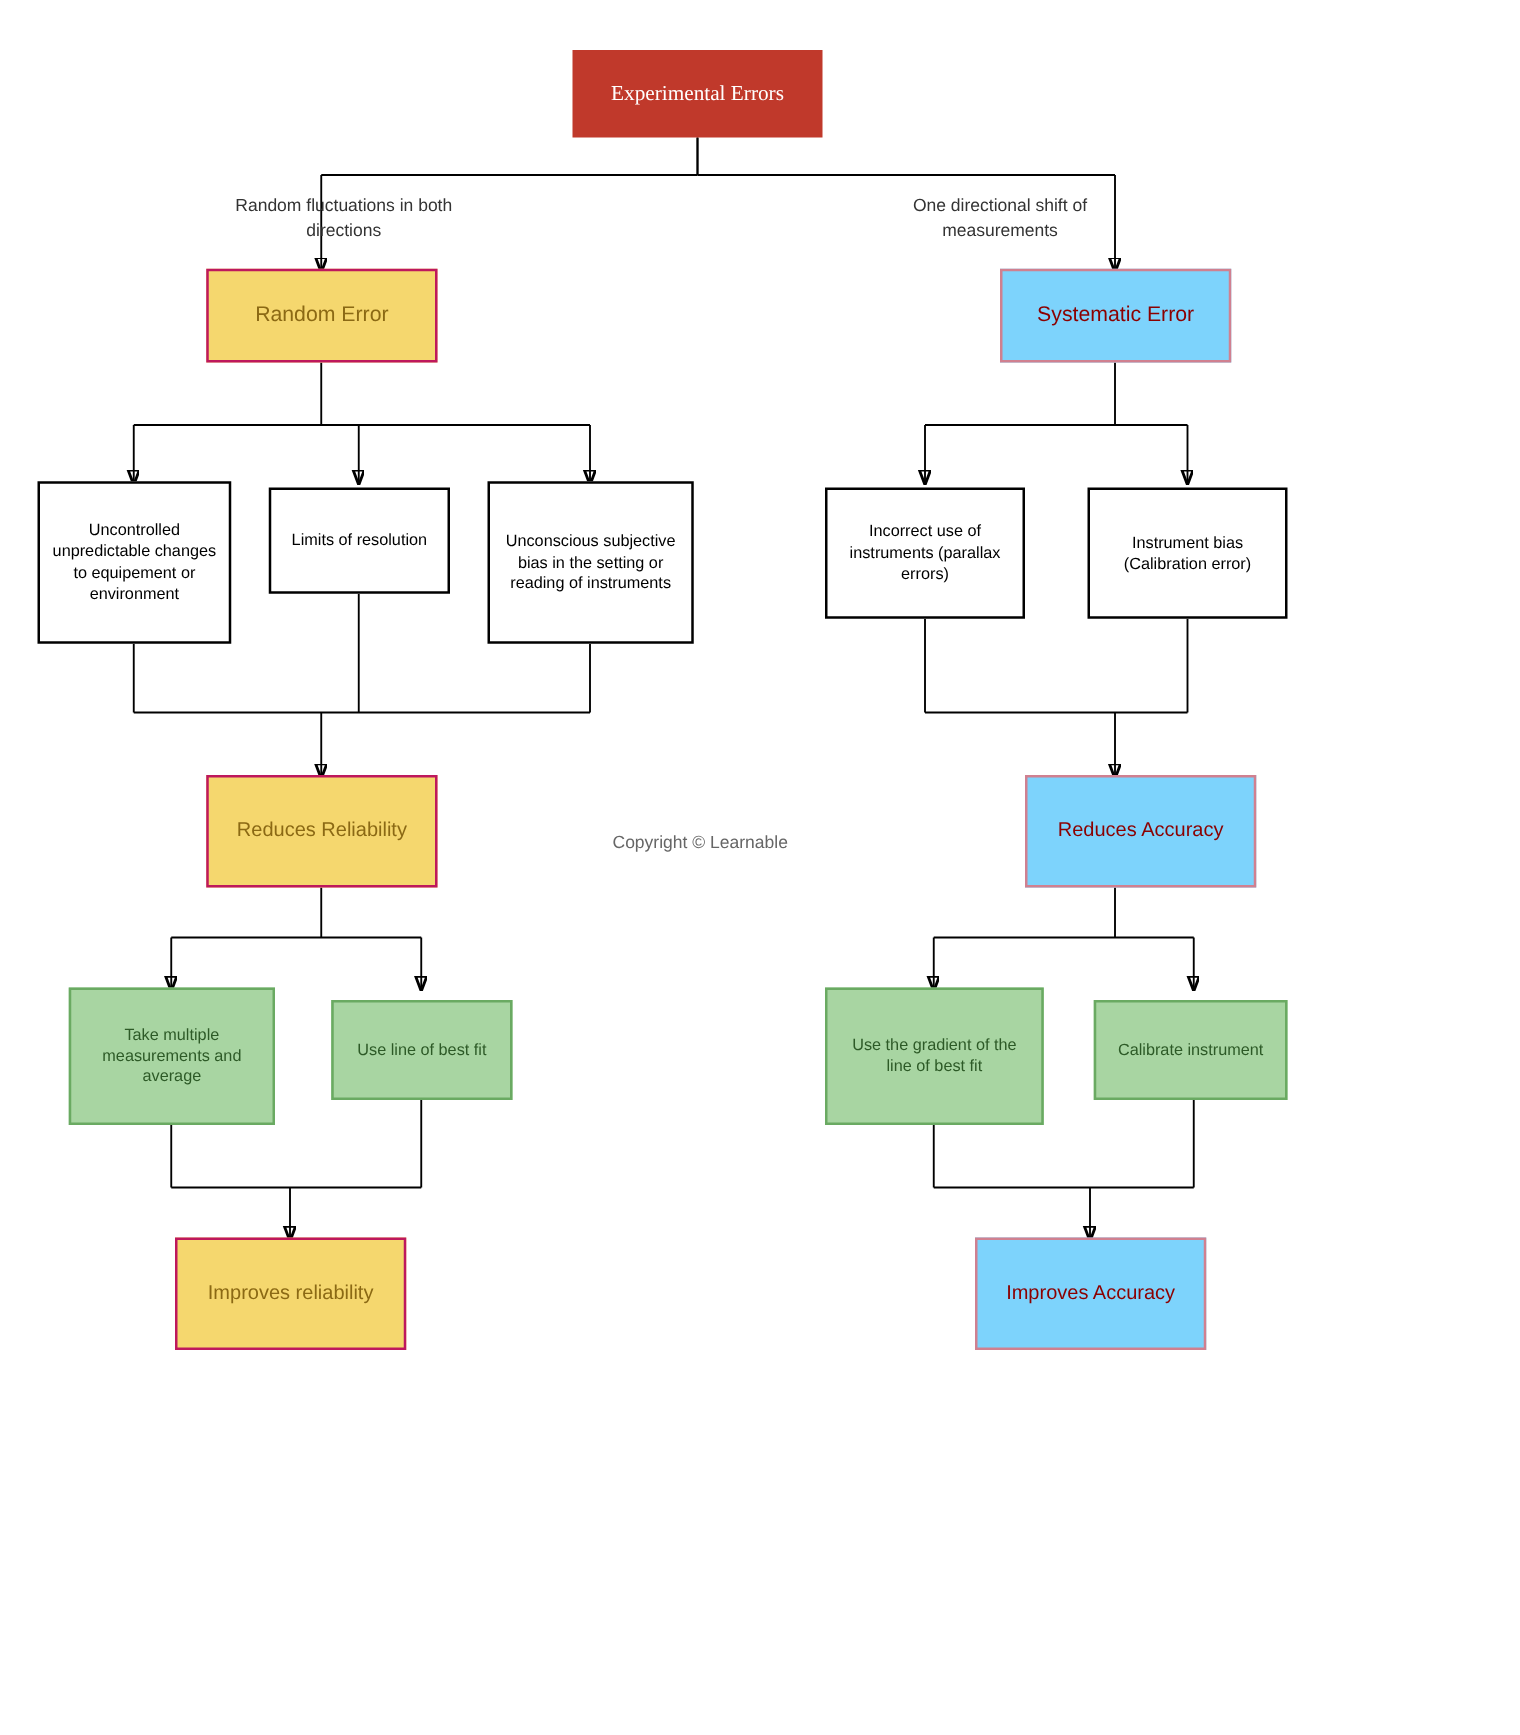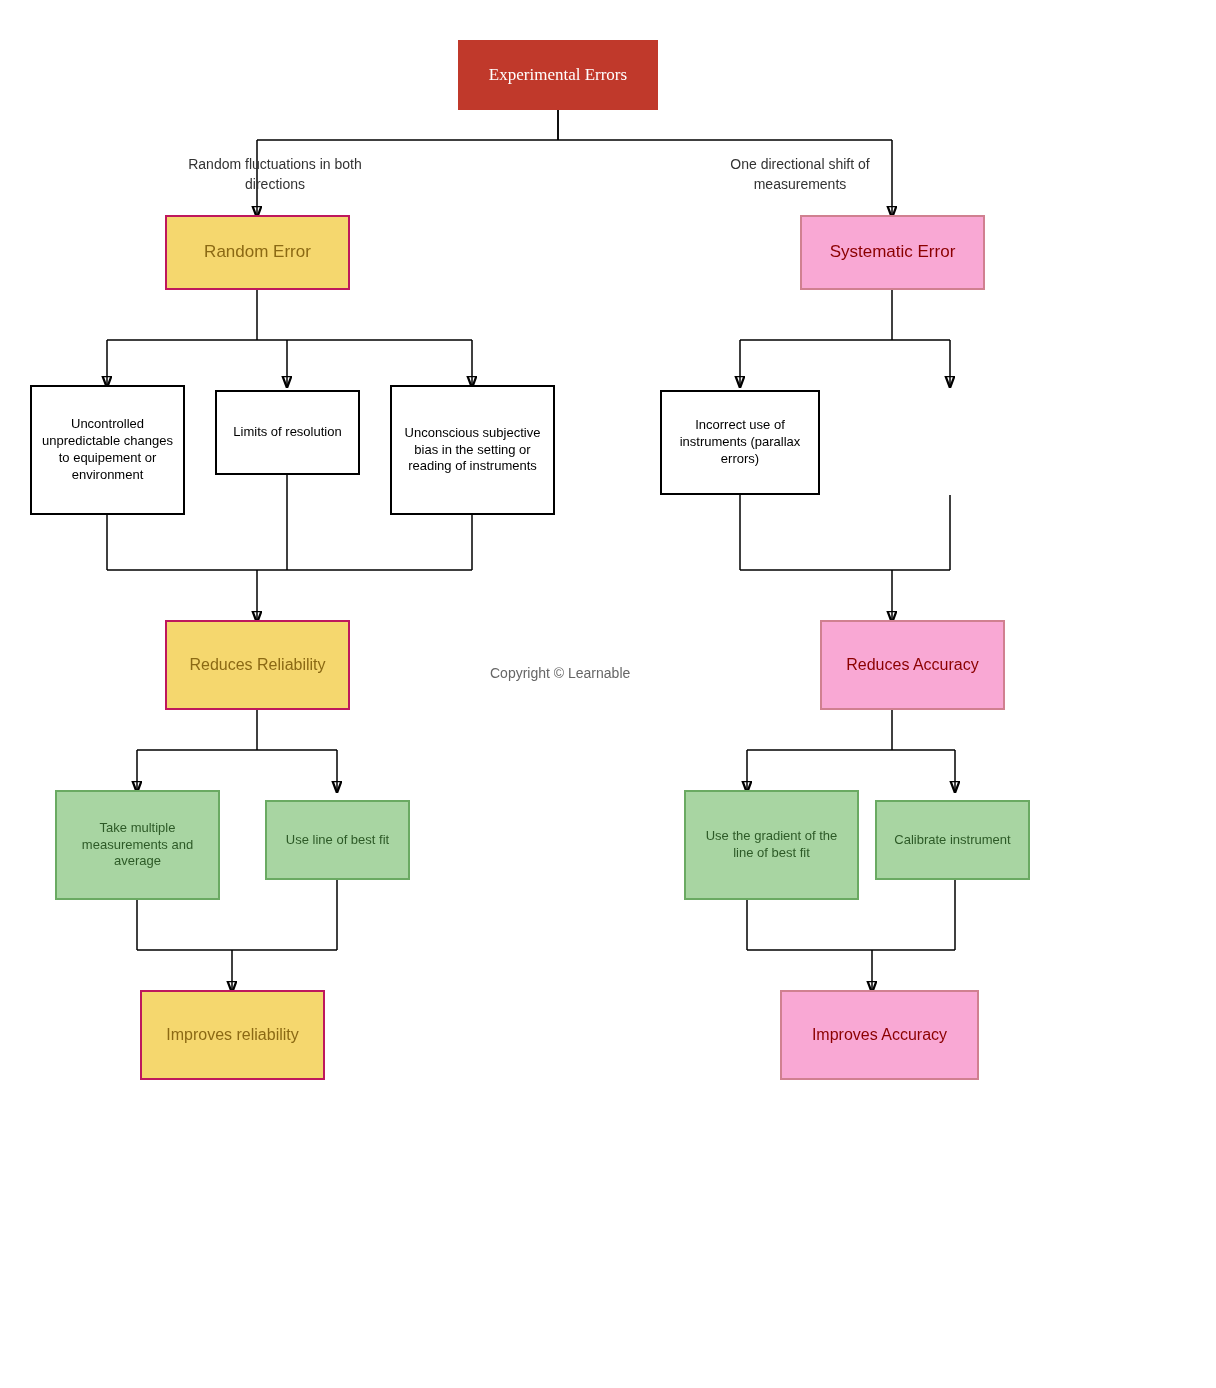--- a/index.html
+++ b/index.html
@@ -35,21 +35,21 @@
       border: none;
     }
 
     .node-yellow {
       background: #f5d76e;
       color: #8b6914;
       border: 2px solid #be185d;
     }
 
     .node-pink {
-      background: #f9a8d4;
+      background: #7dd3fc;
       color: #8b0000;
       border: 2px solid #d08090;
     }
 
     .node-green {
       background: #a8d5a2;
       color: #2d5a27;
       border: 2px solid #6aaa62;
     }
 
@@ -166,36 +166,37 @@
   <div class="node node-pink" style="left:800px;top:215px;width:185px;height:75px;font-size:17px;">Systematic Error</div>
 
   <div class="node node-white" style="left:30px;top:385px;width:155px;height:130px;font-size:13px;">Uncontrolled unpredictable changes to equipement or environment</div>
 
   <div class="node node-white" style="left:215px;top:390px;width:145px;height:85px;font-size:13px;">Limits of resolution</div>
 
   <div class="node node-white" style="left:390px;top:385px;width:165px;height:130px;font-size:13px;">Unconscious subjective bias in the setting or reading of instruments</div>
 
   <div class="node node-white" style="left:660px;top:390px;width:160px;height:105px;font-size:13px;">Incorrect use of instruments (parallax errors)</div>
 
+  <div class="node node-white" style="left:870px;top:390px;width:160px;height:105px;font-size:13px;">Instrument bias (Calibration error)</div>
 
   <div class="node node-yellow" style="left:165px;top:620px;width:185px;height:90px;font-size:16px;">Reduces Reliability</div>
 
   <div class="node node-pink" style="left:800px;top:620px;width:185px;height:90px;font-size:16px;margin-left:20px;">Reduces Accuracy</div>
 
   <div class="node node-green" style="left:55px;top:790px;width:165px;height:110px;font-size:13px;">Take multiple measurements and average</div>
 
   <div class="node node-green" style="left:265px;top:800px;width:145px;height:80px;font-size:13px;">Use line of best fit</div>
 
-  <div class="node node-green" style="left:660px;top:790px;width:175px;height:110px;font-size:13px;margin-left:24px;">Use the gradient of the line of best fit</div>
+  <div class="node node-green" style="left:660px;top:790px;width:175px;height:110px;font-size:13px;">Use the gradient of the line of best fit</div>
 
   <div class="node node-green" style="left:875px;top:800px;width:155px;height:80px;font-size:13px;">Calibrate instrument</div>
 
   <div class="node node-yellow" style="left:140px;top:990px;width:185px;height:90px;font-size:16px;">Improves reliability</div>
 
-  <div class="node node-pink" style="left:780px;top:990px;width:199px;height:90px;font-size:16px;">Improves Accuracy</div>
+  <div class="node node-pink" style="left:780px;top:990px;width:185px;height:90px;font-size:16px;">Improves Accuracy</div>
 
   <div class="label-text" style="left:185px;top:155px;width:180px;">Random fluctuations in
 both directions</div>
 
   <div class="label-text" style="left:700px;top:155px;width:200px;">One directional shift
 of measurements</div>
 
   <div class="copyright" style="left:490px;top:665px;">Copyright © Learnable</div>
 </div>
 

